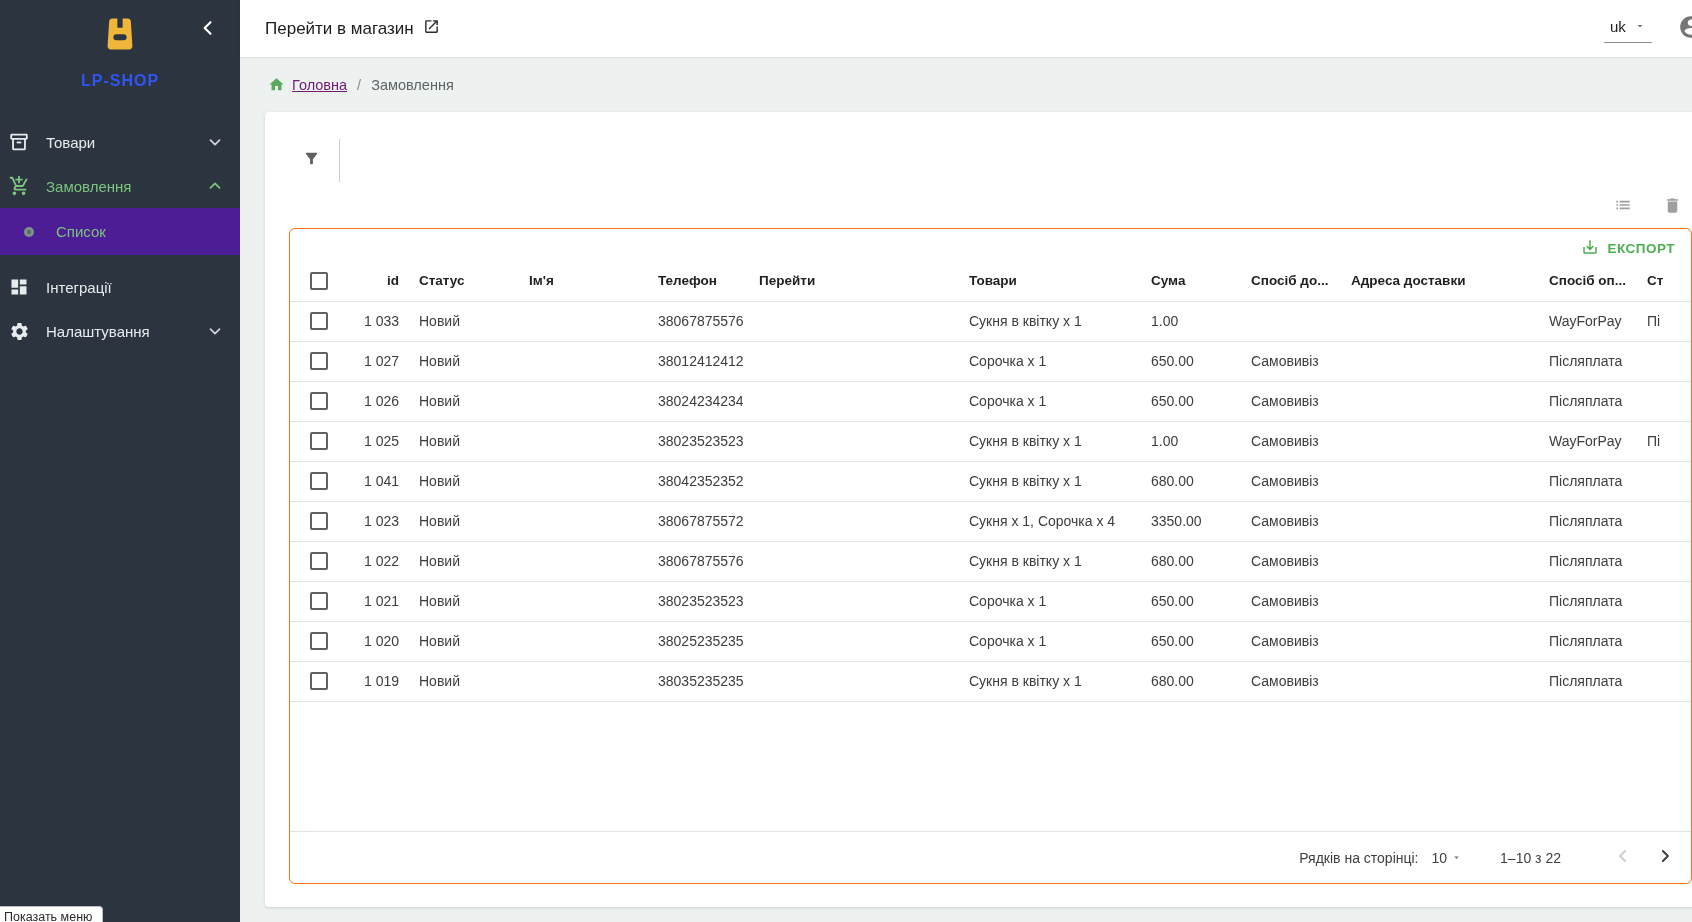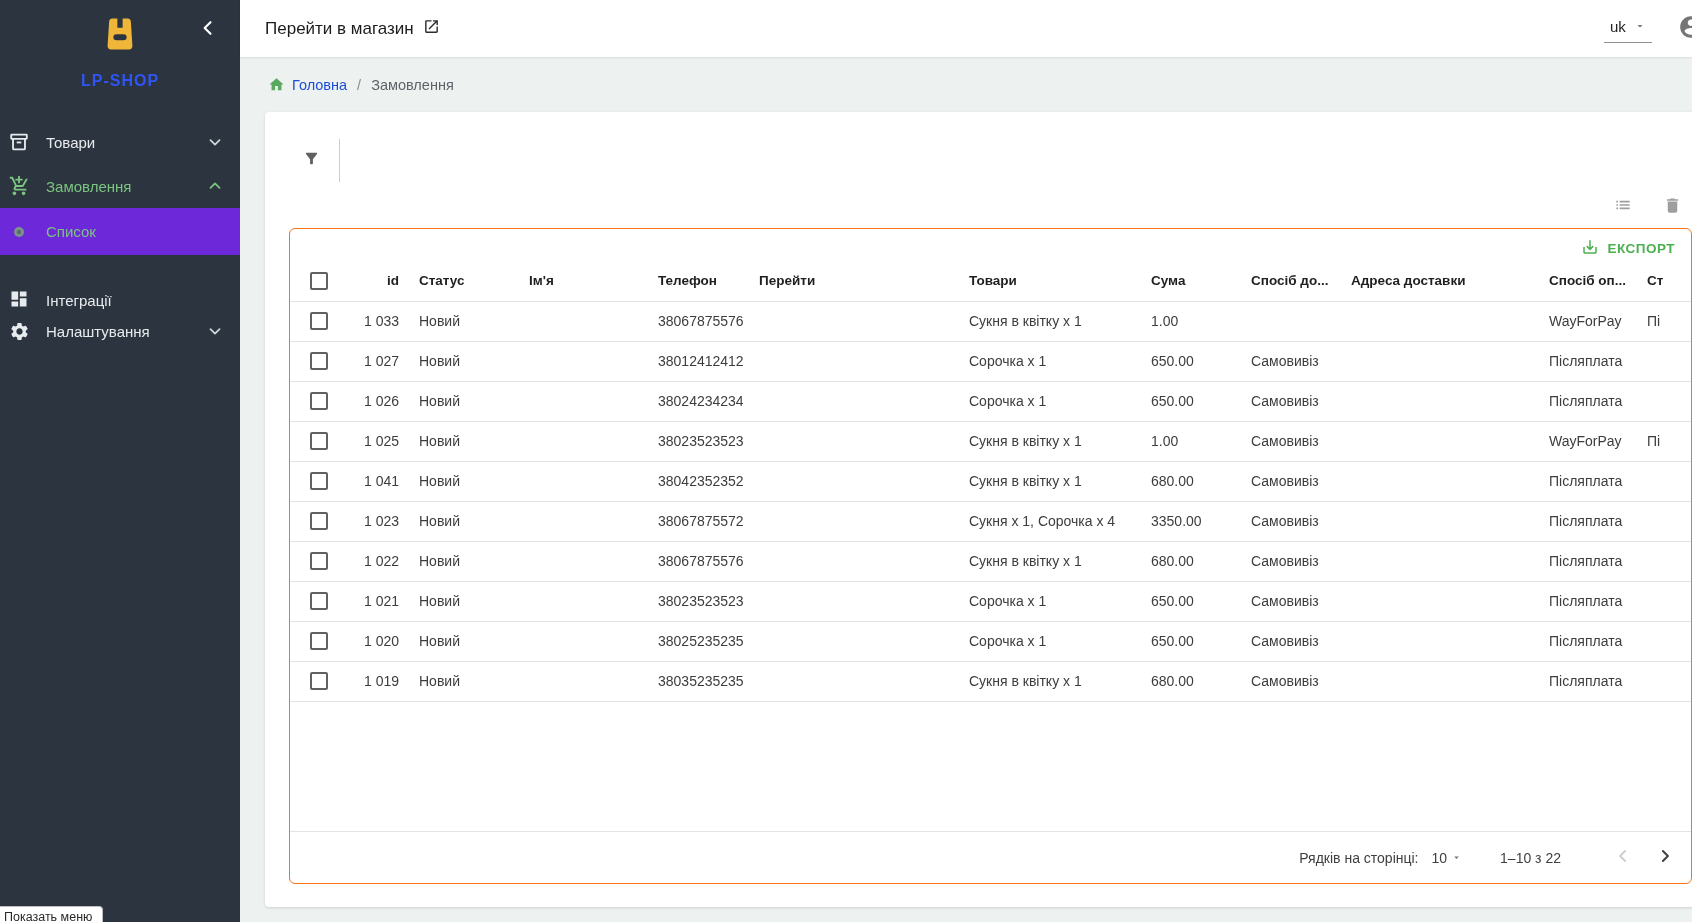--- a/index.html
+++ b/index.html
@@ -31,22 +31,22 @@
   }
   .nav { margin-top:30px; }
   .nav-item {
     height:44px; display:flex; align-items:center;
     padding:0 16px 0 6px; cursor:pointer;
     font-size:15px; color:#e8ebed;
   }
   .nav-item .nav-icon { width:26px; display:flex; justify-content:center; align-items:center; }
   .nav-item .nav-label { margin-left:14px; flex:1; }
   .nav-item.green { color:#7cc47f; }
-  .nav-item.sub { height:47px; background:#6d28d9; color:#7cc47f; padding-left:6px; }
-  .nav-item.gap-top { margin-top:10px;align-items:flex-end; }
+  .nav-item.sub { height:47px; background:#4c1d95; color:#7cc47f; padding-left:16px; }
+  .nav-item.gap-top { margin-top:10px; }
   .chev { display:flex; align-items:center; }
 
   
   .main { flex:1; display:flex; flex-direction:column; background:#edf2f1; }
   .topbar {
     height:57px; background:#fff;
     display:flex; align-items:center; justify-content:space-between;
     padding:0 22px 0 25px;
     box-shadow:0 1px 2px rgba(0,0,0,0.08);
     position:relative; z-index:2;
@@ -62,21 +62,21 @@
     border-bottom:1px solid #8f8f8f;
     min-width:48px; cursor:pointer;
     font-size:15px; color:#222;
   }
 
   .breadcrumb-bar {
     height:55px; display:flex; align-items:center;
     padding-left:28px; gap:7px; font-size:14.5px;
   }
   .bc-home { display:flex; align-items:center; }
-  .bc-link { color:#1d4ed8; cursor:pointer;text-align:right; }
+  .bc-link { color:#701a75; text-decoration:underline; cursor:pointer;text-align:right; }
   .bc-sep { color:#8a8a8a; padding:0 3px; }
   .bc-current { color:#5f6368; }
 
   
   .outer-card {
     margin:0 9px 0 25px;
     height:795px;
     background:#fff; border-radius:4px;
     box-shadow:0 1px 3px rgba(0,0,0,0.14);
     position:relative;

